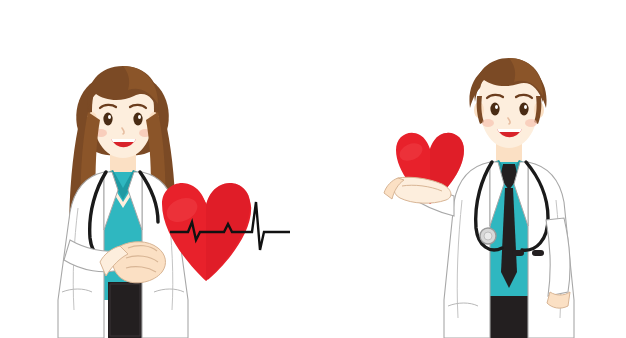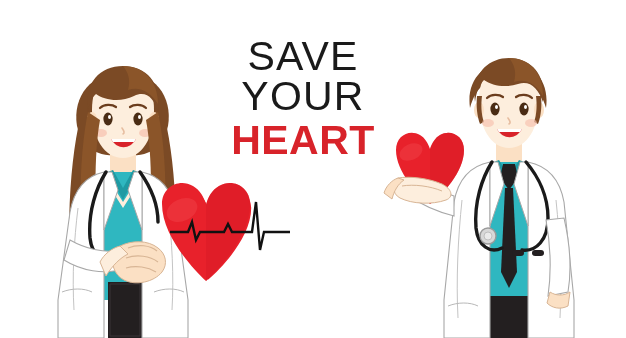--- a/index.html
+++ b/index.html
@@ -264,20 +264,14 @@
 
       <g>
         <path d="M398 178 C410 176 428 178 442 184 C452 189 454 197 446 200 C432 205 412 204 400 198 C392 194 391 182 398 178 Z" fill="#fdeedd" stroke="#d8b595" stroke-width="1"></path>
         <path d="M402 186 C414 184 430 186 442 191" stroke="#d8b595" stroke-width="1" fill="none"></path>
         <path d="M398 178 C392 180 386 186 384 193 L392 199 C394 191 398 184 404 180 Z" fill="#fbe0c4" stroke="#d8b595" stroke-width="1"></path>
       </g>
 
     </g>
   </svg>
 
-  <div id="headline">
-    <span class="hl-line">SAVE</span>
-    <span class="hl-line">YOUR</span>
-    <span class="hl-spacer"></span>
-    <span class="hl-line accent">HEART</span>
-  </div>
 
 </div>
 
 </body></html>

